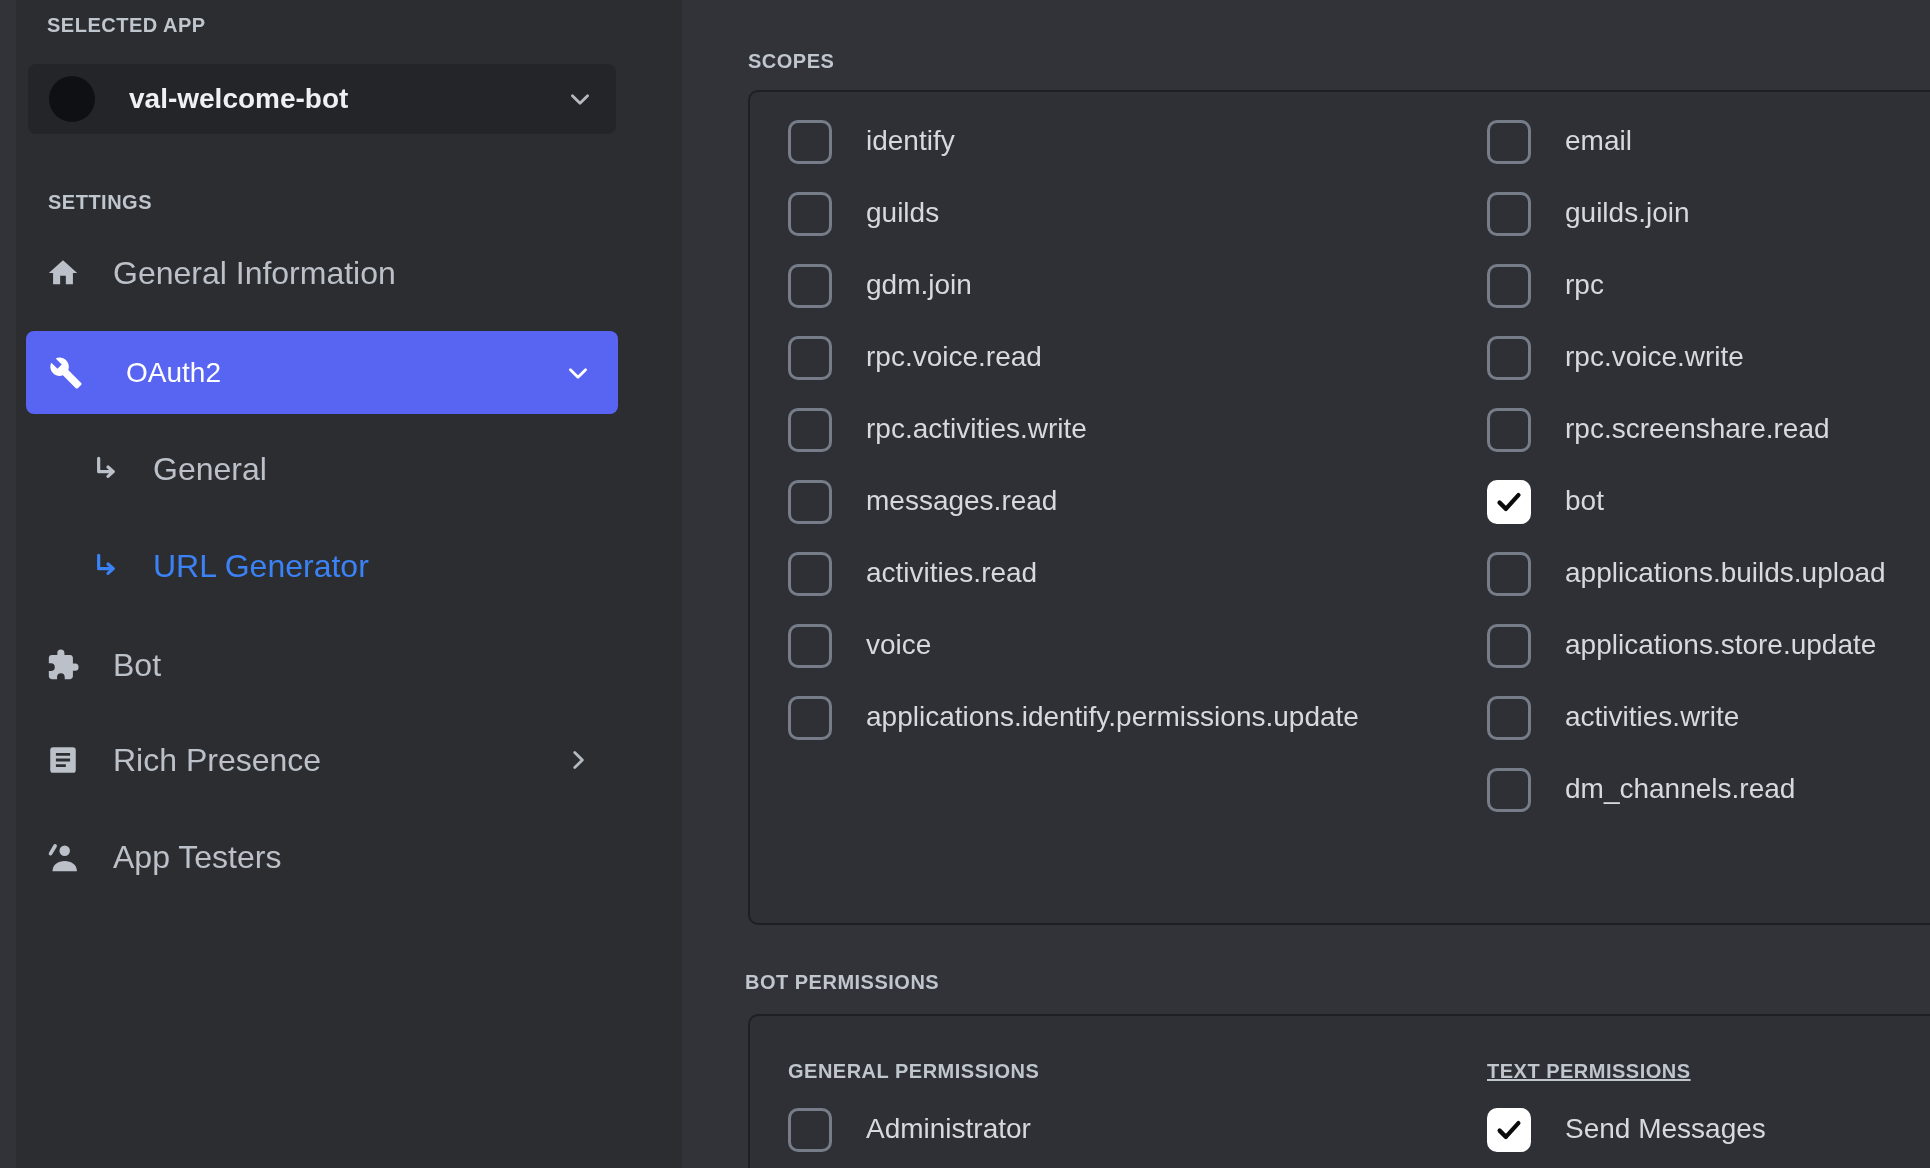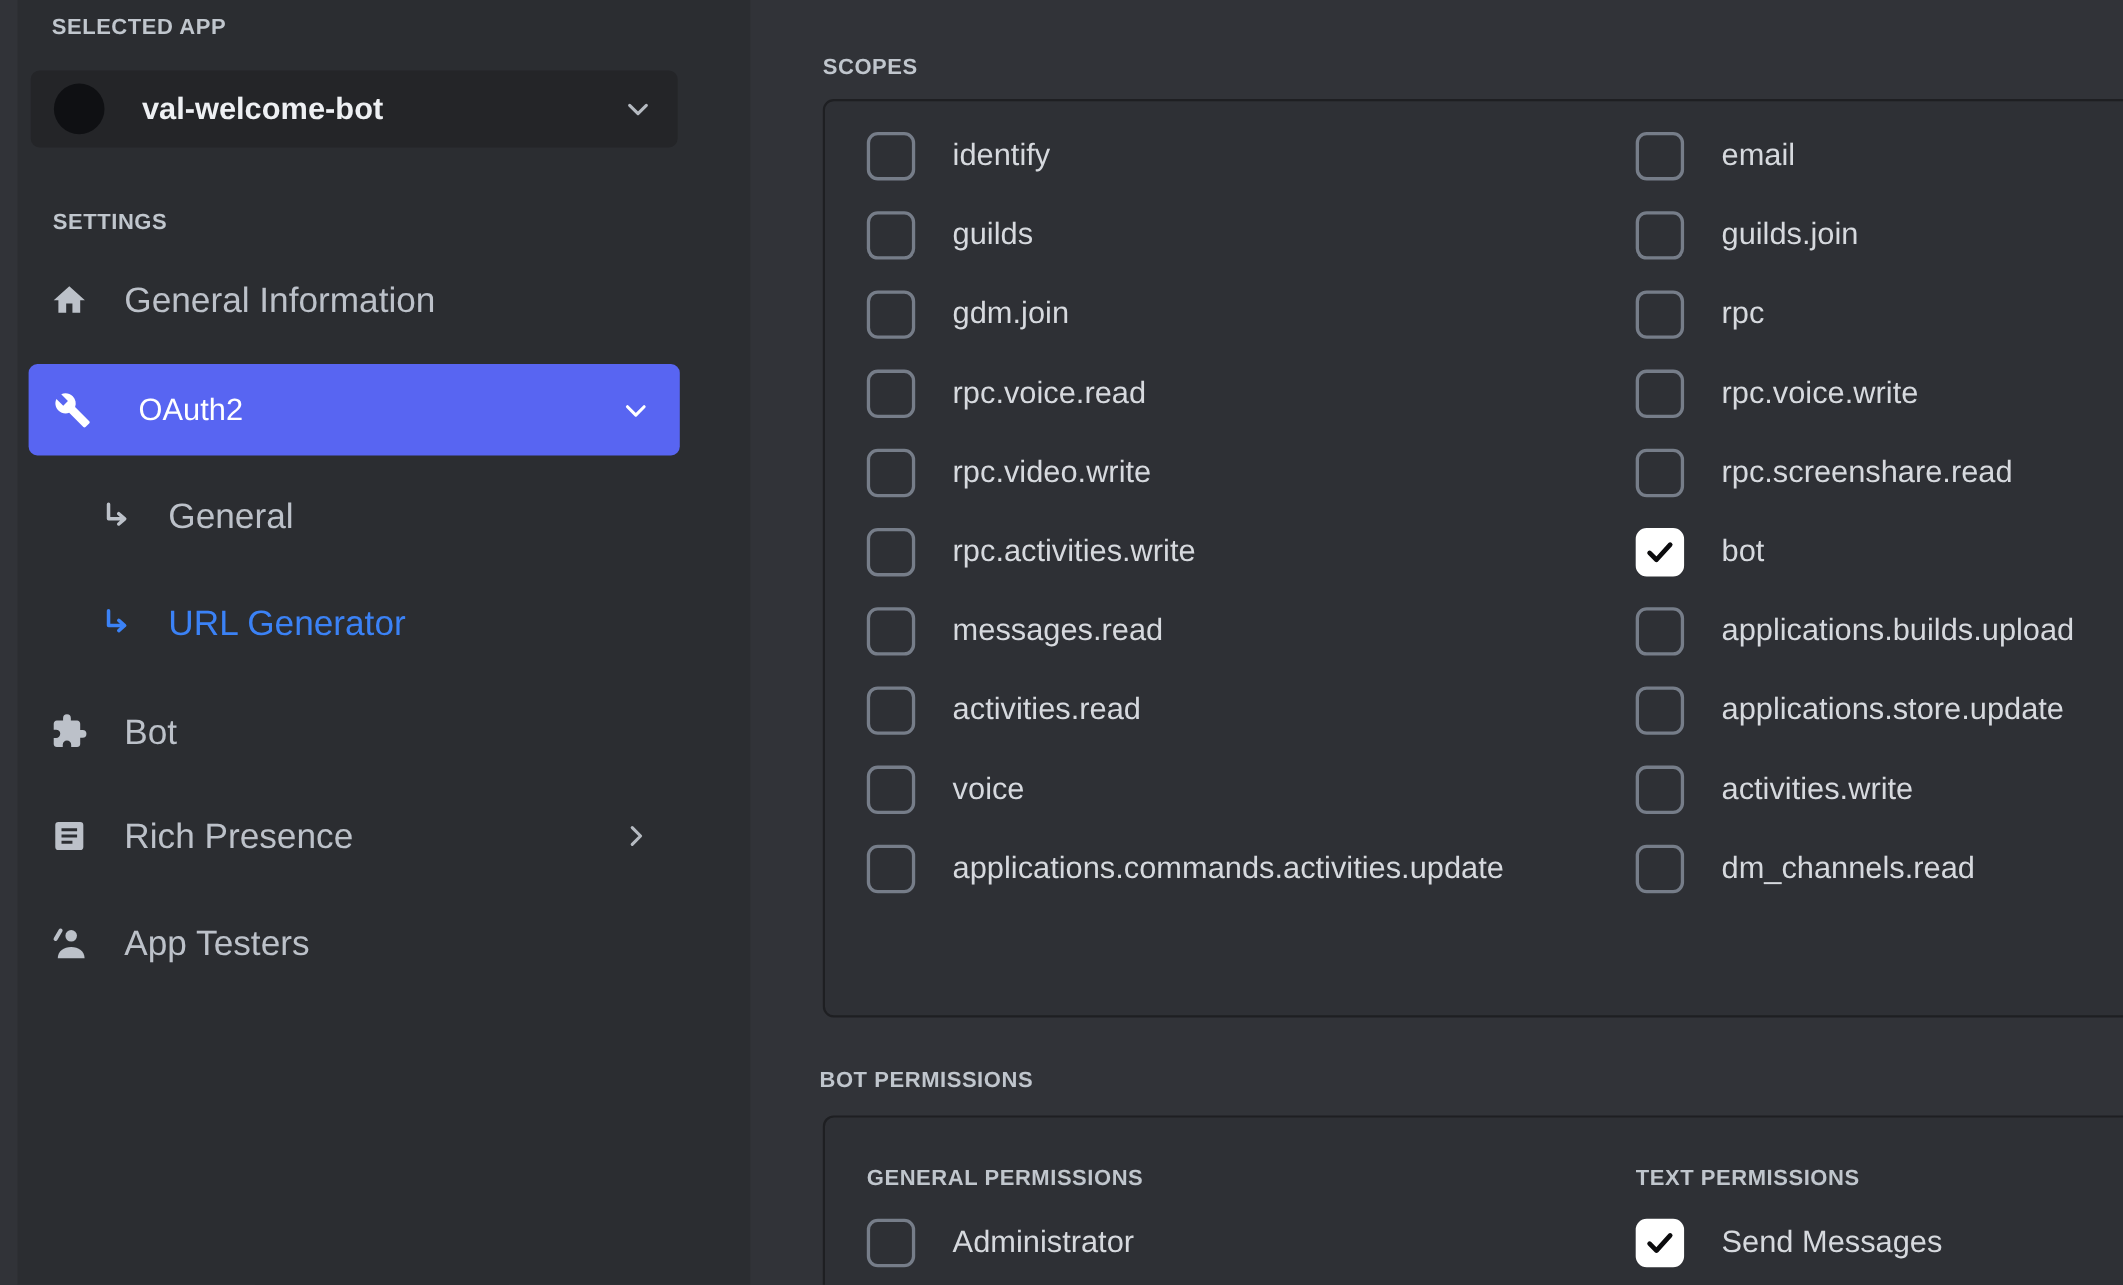--- a/index.html
+++ b/index.html
@@ -77,21 +77,21 @@
     width:44px;height:44px;flex:0 0 44px;
     border:3px solid var(--checkbox-border);border-radius:10px;
     display:flex;align-items:center;justify-content:center;background:transparent;
   }
   .checkbox .check{display:none;}
   .checkbox.checked{background:var(--checked-bg);border-color:var(--checked-bg);}
   .checkbox.checked .check{display:block;}
   .cb-label{font-size:28px;color:var(--text-primary);white-space:nowrap;line-height:1;padding-bottom:2px;}
   .perm-header{position:absolute;top:45px;}
   .perm-header.left{left:38px;}
-  .perm-header.right{left:737px;}
+  .perm-header.right{left:737px;text-decoration:underline;}
   .perm-row{position:absolute;top:92px;}
   .perm-row.left{left:38px;}
   .perm-row.right{left:737px;}
   svg{display:block;}
 </style>
 </head>
 <body>
 
 <div class="sidebar">
 
@@ -201,41 +201,37 @@
     <div class="cb-row">
       <span class="checkbox"></span>
       <span class="cb-label">gdm.join</span>
     </div>
     <div class="cb-row">
       <span class="checkbox"></span>
       <span class="cb-label">rpc.voice.read</span>
     </div>
     <div class="cb-row">
       <span class="checkbox"></span>
-      <span class="cb-label">rpc.video.write</span>
-    </div>
-    <div class="cb-row">
-      <span class="checkbox"></span>
       <span class="cb-label">rpc.activities.write</span>
     </div>
     <div class="cb-row">
       <span class="checkbox"></span>
       <span class="cb-label">messages.read</span>
     </div>
     <div class="cb-row">
       <span class="checkbox"></span>
       <span class="cb-label">activities.read</span>
     </div>
     <div class="cb-row">
       <span class="checkbox"></span>
       <span class="cb-label">voice</span>
     </div>
     <div class="cb-row">
       <span class="checkbox"></span>
-      <span class="cb-label">applications.commands.activities.update</span>
+      <span class="cb-label">applications.identify.permissions.update</span>
     </div>
   </div>
 
   <div class="cb-col right">
     <div class="cb-row">
       <span class="checkbox"></span>
       <span class="cb-label">email</span>
     </div>
     <div class="cb-row">
       <span class="checkbox"></span>

